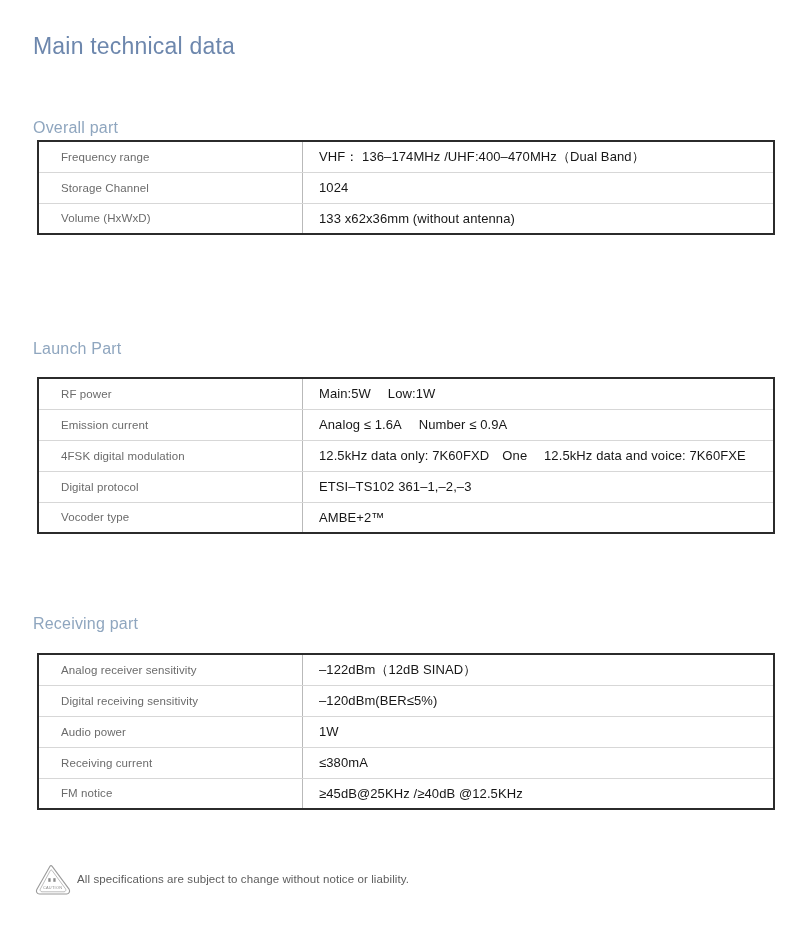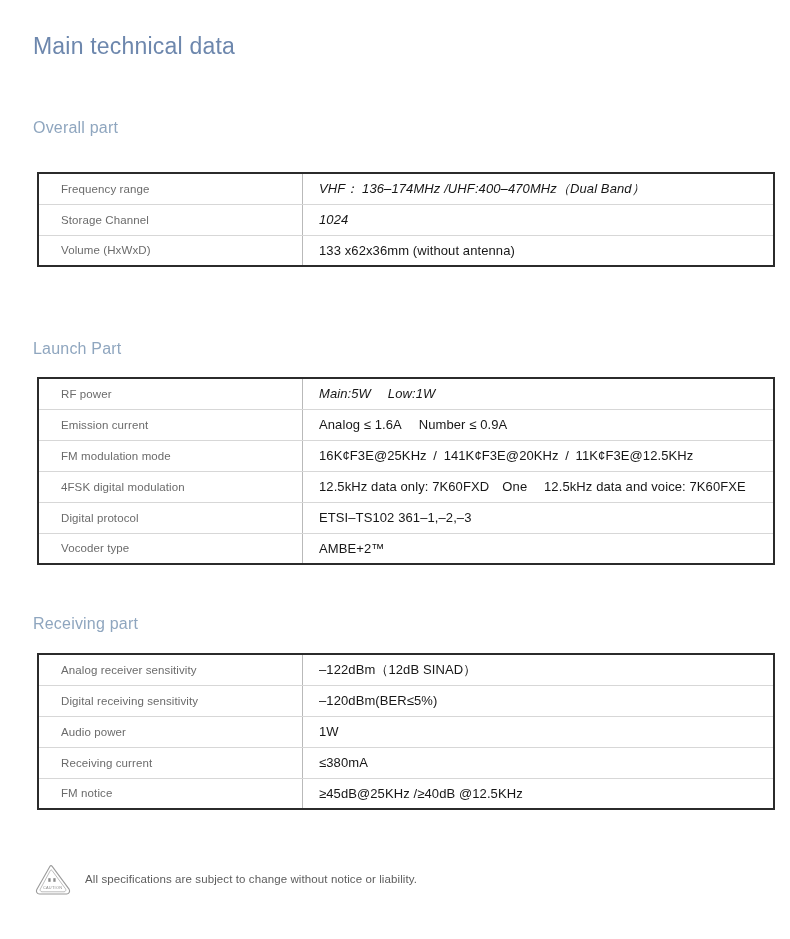--- a/index.html
+++ b/index.html
@@ -88,33 +88,33 @@
     font-size: 13px;
     padding: 0 0 0 16px;
     letter-spacing: 0.1px;
     white-space: nowrap;
   }
 
   
   .spec-table tr { height: 31px; }
 
   
-  .v-big   { font-size: 14.5px; color: #111; font-style: italic; }
+  .v-big   { font-size: 14.5px; color: #111; }
   .v-small { font-size: 11.5px; color: #555; }
   .v-mid   { font-size: 13px; color: #111; }
   .l-dark  { color: #3b3b3b; }
 
   
   .footnote {
     position: absolute;
     left: 33px;
     top: 862px;
     display: flex;
     align-items: center;
-    gap: 12px;
+    gap: 4px;
   }
   .caution-icon {
     width: 40px;
     height: 34px;
     flex: 0 0 auto;
     display: block;
   }
   .footnote-text {
     font-size: 11.5px;
     color: #5d5d5d;
@@ -125,21 +125,21 @@
 </head>
 <body>
 
 <div class="page">
 
   <div class="doc-title">Main technical data</div>
 
   <div id="sections-host">
       <div class="section" style="top: 0px;">
         <div class="section-title" style="top: 119px;">Overall part</div>
-        <table class="spec-table" style="top: 172px; padding-left: 8px;">
+        <table class="spec-table" style="top: 140px; padding-left: 8px;">
           <tbody>
             <tr>
               <td class="label ">Frequency range</td>
               <td class="value v-big">VHF： 136–174MHz /UHF:400–470MHz（Dual Band）</td>
             </tr>
             <tr>
               <td class="label ">Storage Channel</td>
               <td class="value v-big">1024</td>
             </tr>
             <tr>
@@ -153,24 +153,20 @@
         <div class="section-title" style="top: 340px;">Launch Part</div>
         <table class="spec-table" style="top: 377px;">
           <tbody>
             <tr>
               <td class="label l-dark">RF power</td>
               <td class="value v-big">Main:5W  Low:1W</td>
             </tr>
             <tr>
               <td class="label ">Emission current</td>
               <td class="value v-small">Analog ≤ 1.6A  Number ≤ 0.9A</td>
-            </tr>
-            <tr>
-              <td class="label ">FM modulation mode</td>
-              <td class="value v-mid">16K¢F3E@25KHz / 141K¢F3E@20KHz / 11K¢F3E@12.5KHz</td>
             </tr>
             <tr>
               <td class="label l-dark">4FSK digital modulation</td>
               <td class="value v-small">12.5kHz data only: 7K60FXD One  12.5kHz data and voice: 7K60FXE</td>
             </tr>
             <tr>
               <td class="label ">Digital protocol</td>
               <td class="value v-mid">ETSI–TS102 361–1,–2,–3</td>
             </tr>
             <tr>

